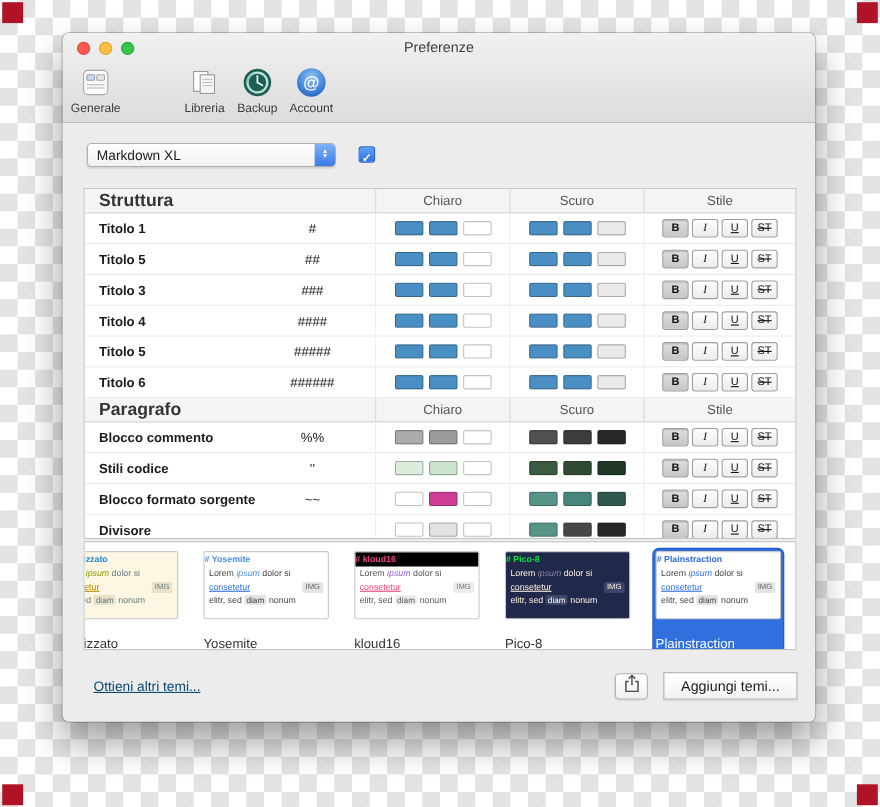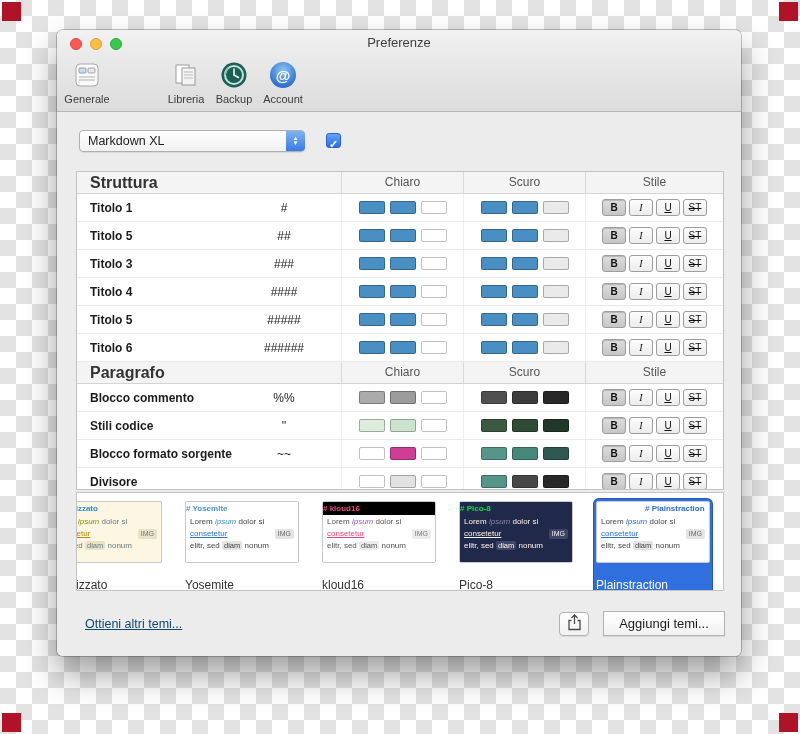--- a/index.html
+++ b/index.html
@@ -436,21 +436,21 @@
                 <div class="tm-line flex">
                   <span class="tm-link" style="color: rgb(255, 241, 232);">consetetur</span>
                   <span class="tm-badge" style="background: rgb(61, 70, 104); color: rgb(255, 241, 232);">IMG</span>
                 </div>
                 <div class="tm-line"><span>elitr, sed </span><span class="tm-code" style="background: rgb(61, 70, 104); color: rgb(255, 241, 232);">diam</span><span> nonum</span></div>
               </div>
               <div class="theme-label">Pico-8</div>
             </div>
             <div class="theme-item selected" style="background: rgb(47, 111, 222);">
               <div class="thumb" style="background: rgb(255, 255, 255); color: rgb(69, 69, 69);">
-                <div class="tm-title" style="color: rgb(47, 111, 222); padding-left: 48px;"># Plainstraction</div>
+                <div class="tm-title" style="color: rgb(47, 111, 222);"># Plainstraction</div>
                 <div class="tm-line"><span>Lorem </span><i style="color: rgb(47, 111, 222);">ipsum</i><span> dolor si</span></div>
                 <div class="tm-line flex">
                   <span class="tm-link" style="color: rgb(47, 111, 222);">consetetur</span>
                   <span class="tm-badge" style="background: rgb(228, 228, 228); color: rgb(102, 102, 102);">IMG</span>
                 </div>
                 <div class="tm-line"><span>elitr, sed </span><span class="tm-code" style="background: rgb(228, 228, 228); color: rgb(69, 69, 69);">diam</span><span> nonum</span></div>
               </div>
               <div class="theme-label">Plainstraction</div>
             </div>
           </div>

